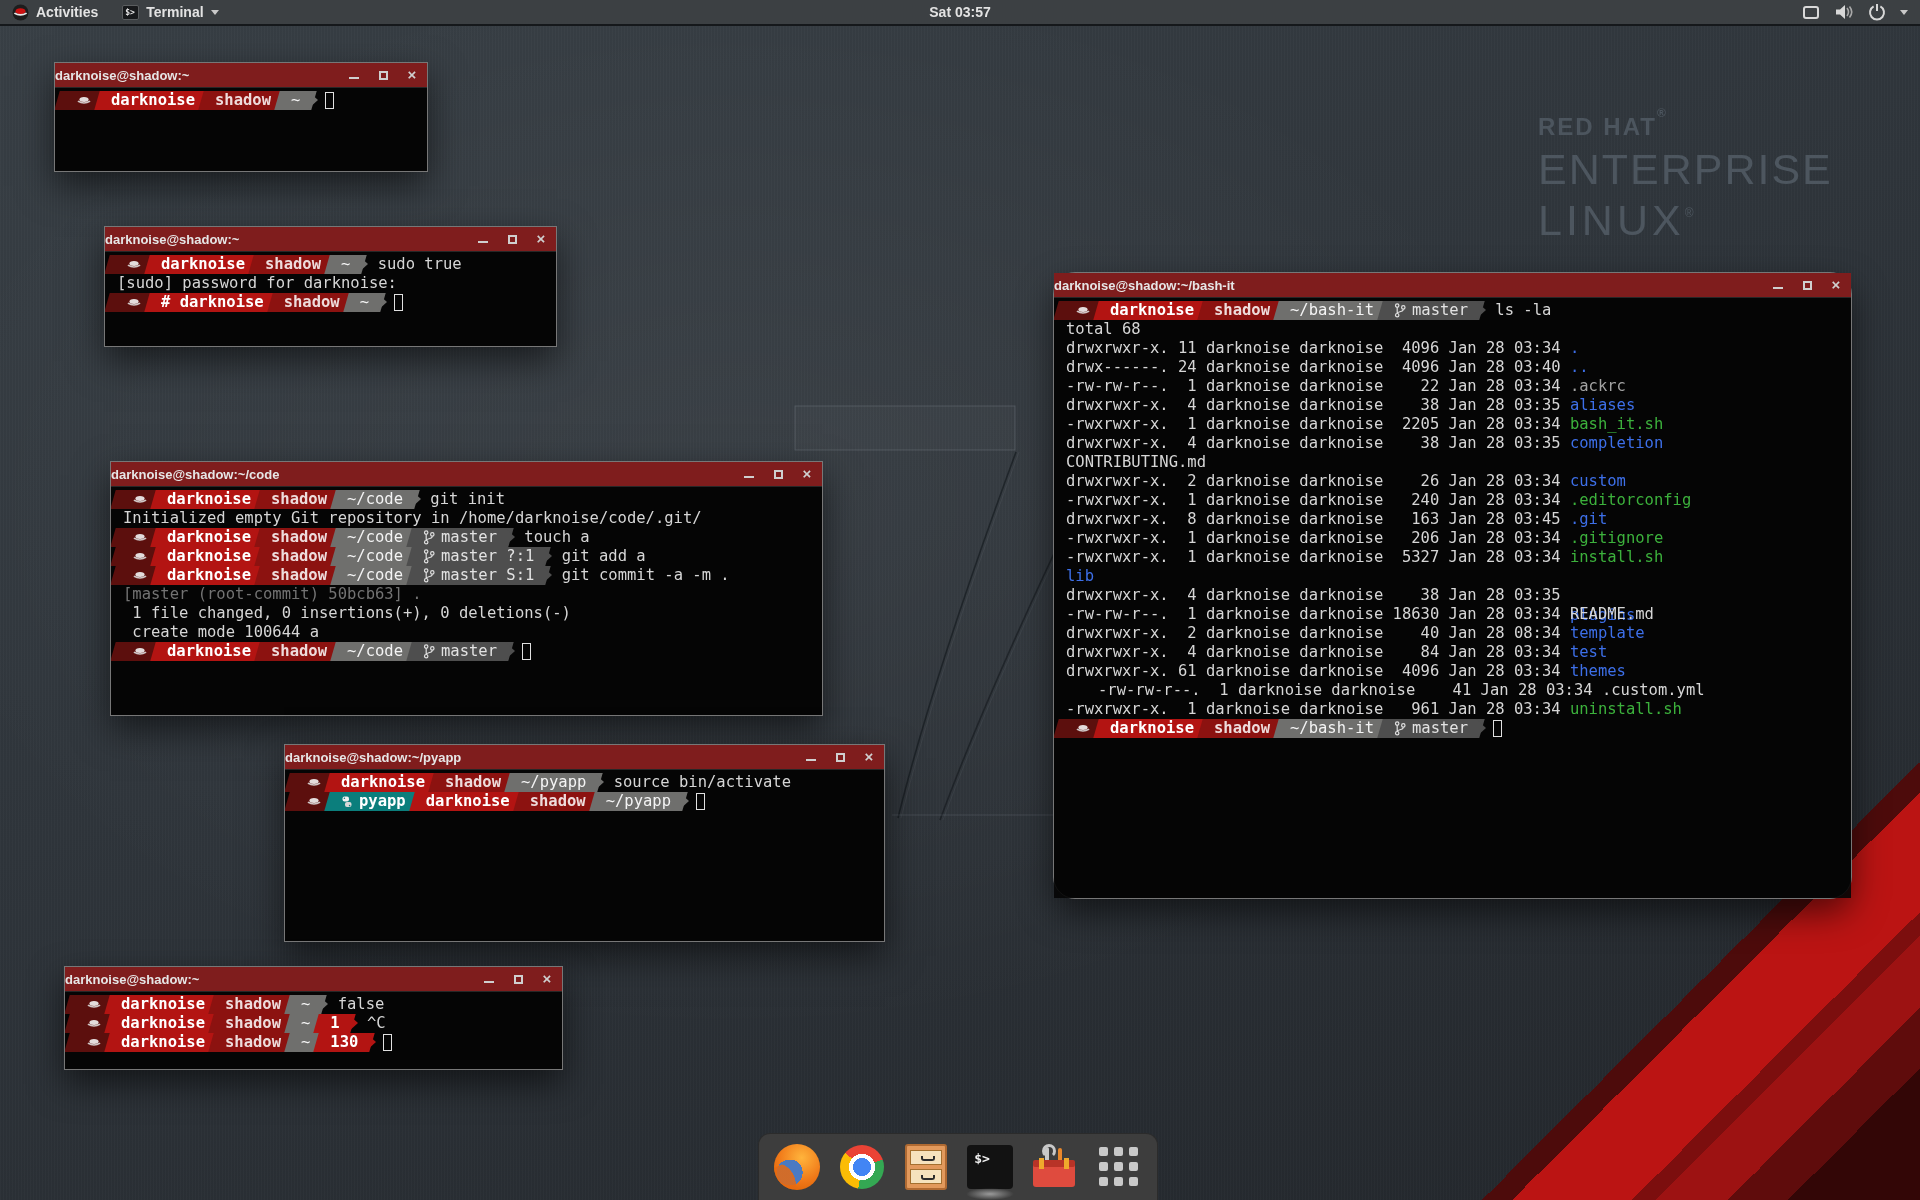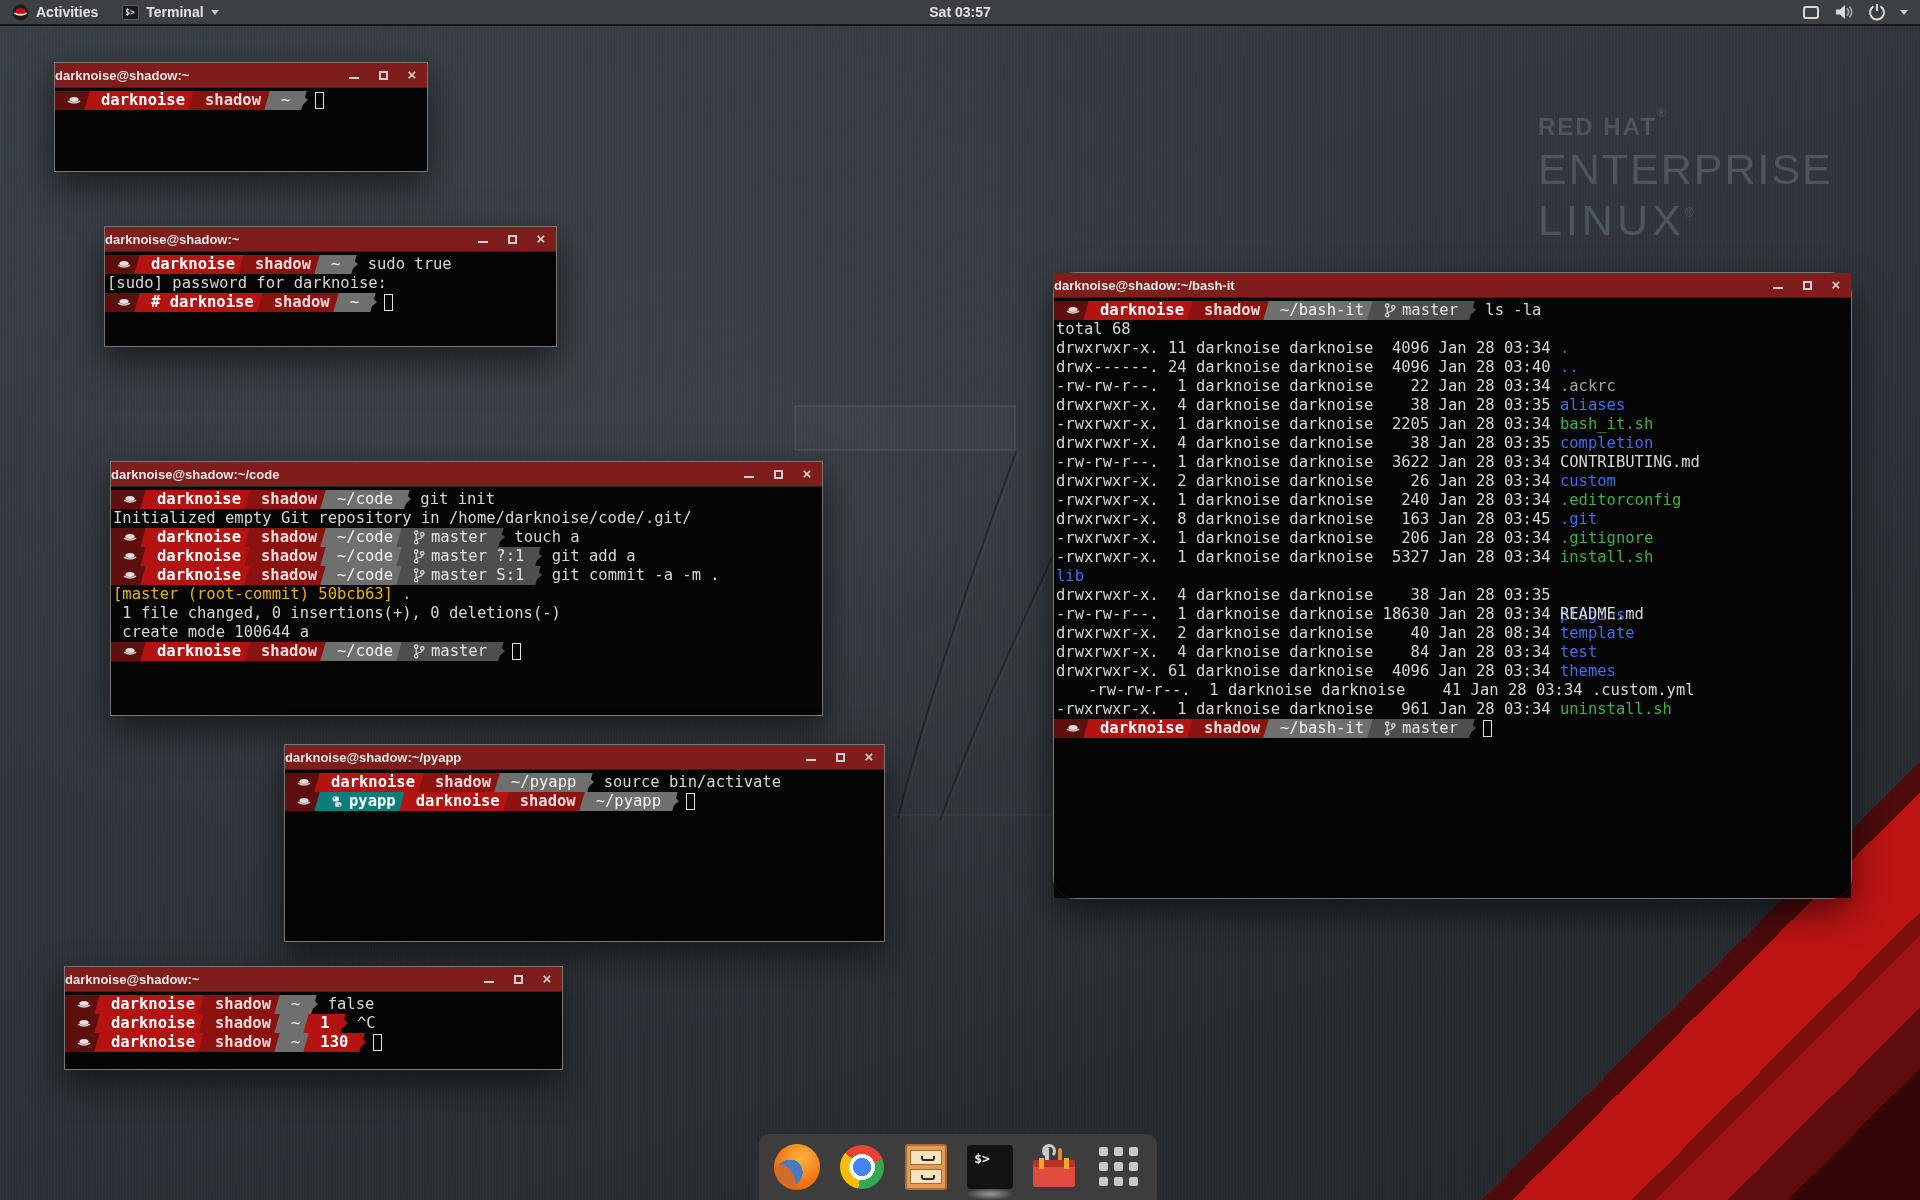--- a/index.html
+++ b/index.html
@@ -43,21 +43,21 @@
   .twin { position:absolute; z-index:3; border:1px solid #777; background:#050505;
     box-shadow:0 14px 34px rgba(0,0,0,0.55); }
   .titlebar { height:25px; background:#7f1d1d; border-bottom:1px solid #272727;
     position:relative; display:flex; align-items:center; justify-content:flex-start; }
   .titlebar .wtitle { color:#e6e6e6; font-size:13px; font-weight:bold; }
   .winbtns { position:absolute; right:9px; top:0; height:100%; display:flex; align-items:center; gap:17px; }
   .wbtn { width:12px; height:12px; display:flex; align-items:center; justify-content:center; color:#cfcfcf; }
   .wbtn.min i { width:10px; height:2px; background:#cfcfcf; display:block; margin-top:6px; }
   .wbtn.max i { width:9px; height:9px; border:2px solid #cfcfcf; display:block; }
   .wbtn.close { font-size:15px; font-weight:bold; line-height:12px; }
-  .twin-content { position:absolute; inset:26px 0 0 0; background:#050505; padding:2px 0 0 2px; overflow:hidden; }
+  .twin-content { position:absolute; inset:26px 0 0 0; background:#050505; padding:2px 0 0 12px; overflow:hidden; }
   .twin.translucent .twin-content { background:rgba(6,5,5,0.9); }
 
   .tline { height:19px; display:flex; align-items:stretch; white-space:pre;
     font-family:"DejaVu Sans Mono",monospace; font-size:15.5px; color:#d6d6d6; }
   .tk { line-height:19px; }
   .seg { position:relative; padding:0 10px; font-weight:bold; color:#fff; line-height:19px; }
   .seg .bg { position:absolute; top:0; bottom:0; left:-4px; right:-4px; transform:skewX(-16deg); }
   .seg .tx { position:relative; display:flex; gap:6px; align-items:center; height:19px; }
   .seg.first .bg { left:-10px; }
   .seg.host { color:#eedcdc; }
@@ -243,21 +243,21 @@
               </svg><span>master ?:1</span></span></span><span class="parrow" style="border-left-color: rgb(78, 78, 78);"></span><span class="tk" style="color: rgb(214, 214, 214);"> git add a</span></div>
         <div class="tline"><span class="seg first"><i class="bg" style="background:#5c0f0d"></i><span class="tx"><svg width="14" height="13" viewBox="0 0 14 13">
                 <ellipse cx="7" cy="5.4" rx="4.6" ry="2.5" fill="#e3dcdc"></ellipse>
                 <path d="M1.6,6.6 q5.4,3.1 10.8,0 l1.2,1.2 q-6.6,3.9 -13.2,0 z" fill="#cfc6c6"></path>
               </svg></span></span><span class="seg user"><i class="bg" style="background:#b31412"></i><span class="tx"><span>darknoise</span></span></span><span class="seg host"><i class="bg" style="background:#8c1210"></i><span class="tx"><span>shadow</span></span></span><span class="seg path"><i class="bg" style="background:#6f6f6d"></i><span class="tx"><span>~/code</span></span></span><span class="seg git"><i class="bg" style="background:#4e4e4e"></i><span class="tx"><svg width="12" height="15" viewBox="0 0 12 15">
                 <circle cx="3.2" cy="2.6" r="1.7" fill="none" stroke="#e0e0e0" stroke-width="1.2"></circle>
                 <circle cx="3.2" cy="12.2" r="1.7" fill="none" stroke="#e0e0e0" stroke-width="1.2"></circle>
                 <circle cx="9.3" cy="4.4" r="1.7" fill="none" stroke="#e0e0e0" stroke-width="1.2"></circle>
                 <path d="M3.2,4.4 v6 M9.3,6.2 c0,3.2 -6.1,2 -6.1,4.4" fill="none" stroke="#e0e0e0" stroke-width="1.2"></path>
               </svg><span>master S:1</span></span></span><span class="parrow" style="border-left-color: rgb(78, 78, 78);"></span><span class="tk" style="color: rgb(214, 214, 214);"> git commit -a -m .</span></div>
-        <div class="tline"><span class="tk" style="color: #eab308; text-align: center;">[master (root-commit) 50bcb63] .</span></div>
+        <div class="tline"><span class="tk" style="color: #737373; text-align: center;">[master (root-commit) 50bcb63] .</span></div>
         <div class="tline"><span class="tk" style="color: rgb(214, 214, 214);"> 1 file changed, 0 insertions(+), 0 deletions(-)</span></div>
         <div class="tline"><span class="tk" style="color: rgb(214, 214, 214);"> create mode 100644 a</span></div>
         <div class="tline"><span class="seg first"><i class="bg" style="background:#5c0f0d"></i><span class="tx"><svg width="14" height="13" viewBox="0 0 14 13">
                 <ellipse cx="7" cy="5.4" rx="4.6" ry="2.5" fill="#e3dcdc"></ellipse>
                 <path d="M1.6,6.6 q5.4,3.1 10.8,0 l1.2,1.2 q-6.6,3.9 -13.2,0 z" fill="#cfc6c6"></path>
               </svg></span></span><span class="seg user"><i class="bg" style="background:#b31412"></i><span class="tx"><span>darknoise</span></span></span><span class="seg host"><i class="bg" style="background:#8c1210"></i><span class="tx"><span>shadow</span></span></span><span class="seg path"><i class="bg" style="background:#6f6f6d"></i><span class="tx"><span>~/code</span></span></span><span class="seg git"><i class="bg" style="background:#4e4e4e"></i><span class="tx"><svg width="12" height="15" viewBox="0 0 12 15">
                 <circle cx="3.2" cy="2.6" r="1.7" fill="none" stroke="#e0e0e0" stroke-width="1.2"></circle>
                 <circle cx="3.2" cy="12.2" r="1.7" fill="none" stroke="#e0e0e0" stroke-width="1.2"></circle>
                 <circle cx="9.3" cy="4.4" r="1.7" fill="none" stroke="#e0e0e0" stroke-width="1.2"></circle>
                 <path d="M3.2,4.4 v6 M9.3,6.2 c0,3.2 -6.1,2 -6.1,4.4" fill="none" stroke="#e0e0e0" stroke-width="1.2"></path>
@@ -344,21 +344,21 @@
                 <circle cx="9.3" cy="4.4" r="1.7" fill="none" stroke="#e0e0e0" stroke-width="1.2"></circle>
                 <path d="M3.2,4.4 v6 M9.3,6.2 c0,3.2 -6.1,2 -6.1,4.4" fill="none" stroke="#e0e0e0" stroke-width="1.2"></path>
               </svg><span>master</span></span></span><span class="parrow" style="border-left-color: rgb(78, 78, 78);"></span><span class="tk" style="color: rgb(214, 214, 214);"> ls -la</span></div>
         <div class="tline"><span class="tk" style="color: rgb(214, 214, 214);">total 68</span></div>
         <div class="tline"><span class="tk" style="color: rgb(214, 214, 214);">drwxrwxr-x. 11 darknoise darknoise  4096 Jan 28 03:34 </span><span class="tk" style="color: rgb(61, 111, 232);">.</span></div>
         <div class="tline"><span class="tk" style="color: rgb(214, 214, 214);">drwx------. 24 darknoise darknoise  4096 Jan 28 03:40 </span><span class="tk" style="color: rgb(61, 111, 232);">..</span></div>
         <div class="tline"><span class="tk" style="color: rgb(214, 214, 214);">-rw-rw-r--.  1 darknoise darknoise    22 Jan 28 03:34 </span><span class="tk" style="color: #a3a3a3; text-align: right;">.ackrc</span></div>
         <div class="tline"><span class="tk" style="color: rgb(214, 214, 214);">drwxrwxr-x.  4 darknoise darknoise    38 Jan 28 03:35 </span><span class="tk" style="color: rgb(61, 111, 232);">aliases</span></div>
         <div class="tline"><span class="tk" style="color: rgb(214, 214, 214);">-rwxrwxr-x.  1 darknoise darknoise  2205 Jan 28 03:34 </span><span class="tk" style="color: rgb(60, 177, 60);">bash_it.sh</span></div>
         <div class="tline"><span class="tk" style="color: rgb(214, 214, 214);">drwxrwxr-x.  4 darknoise darknoise    38 Jan 28 03:35 </span><span class="tk" style="color: rgb(61, 111, 232);">completion</span></div>
-        <div class="tline"><span class="tk" style="color: rgb(214, 214, 214);">-rw-rw-r--.  1 darknoise darknoise  3622 Jan 28 03:34 </span><span class="tk" style="color: rgb(214, 214, 214);">CONTRIBUTING.md</span></div>
+        <div class="tline"><span class="tk" style="color: rgb(214, 214, 214);">CONTRIBUTING.md</span></div>
         <div class="tline"><span class="tk" style="color: rgb(214, 214, 214);">drwxrwxr-x.  2 darknoise darknoise    26 Jan 28 03:34 </span><span class="tk" style="color: rgb(61, 111, 232);">custom</span></div>
         <div class="tline"><span class="tk" style="color: rgb(214, 214, 214);">-rwxrwxr-x.  1 darknoise darknoise   240 Jan 28 03:34 </span><span class="tk" style="color: rgb(60, 177, 60);">.editorconfig</span></div>
         <div class="tline"><span class="tk" style="color: rgb(214, 214, 214);">drwxrwxr-x.  8 darknoise darknoise   163 Jan 28 03:45 </span><span class="tk" style="color: rgb(61, 111, 232);">.git</span></div>
         <div class="tline"><span class="tk" style="color: rgb(214, 214, 214);">-rwxrwxr-x.  1 darknoise darknoise   206 Jan 28 03:34 </span><span class="tk" style="color: rgb(60, 177, 60);">.gitignore</span></div>
         <div class="tline"><span class="tk" style="color: rgb(214, 214, 214);">-rwxrwxr-x.  1 darknoise darknoise  5327 Jan 28 03:34 </span><span class="tk" style="color: rgb(60, 177, 60);">install.sh</span></div>
         <div class="tline"><span class="tk" style="color: rgb(61, 111, 232);">lib</span></div>
         <div class="tline"><span class="tk" style="color: rgb(214, 214, 214);">drwxrwxr-x.  4 darknoise darknoise    38 Jan 28 03:35 </span><span class="tk" style="color: rgb(61, 111, 232); margin-top: 20px;">plugins</span></div>
         <div class="tline"><span class="tk" style="color: rgb(214, 214, 214);">-rw-rw-r--.  1 darknoise darknoise 18630 Jan 28 03:34 </span><span class="tk" style="color: rgb(214, 214, 214);">README.md</span></div>
         <div class="tline"><span class="tk" style="color: rgb(214, 214, 214);">drwxrwxr-x.  2 darknoise darknoise    40 Jan 28 08:34 </span><span class="tk" style="color: rgb(61, 111, 232);">template</span></div>
         <div class="tline"><span class="tk" style="color: rgb(214, 214, 214);">drwxrwxr-x.  4 darknoise darknoise    84 Jan 28 03:34 </span><span class="tk" style="color: rgb(61, 111, 232);">test</span></div>

